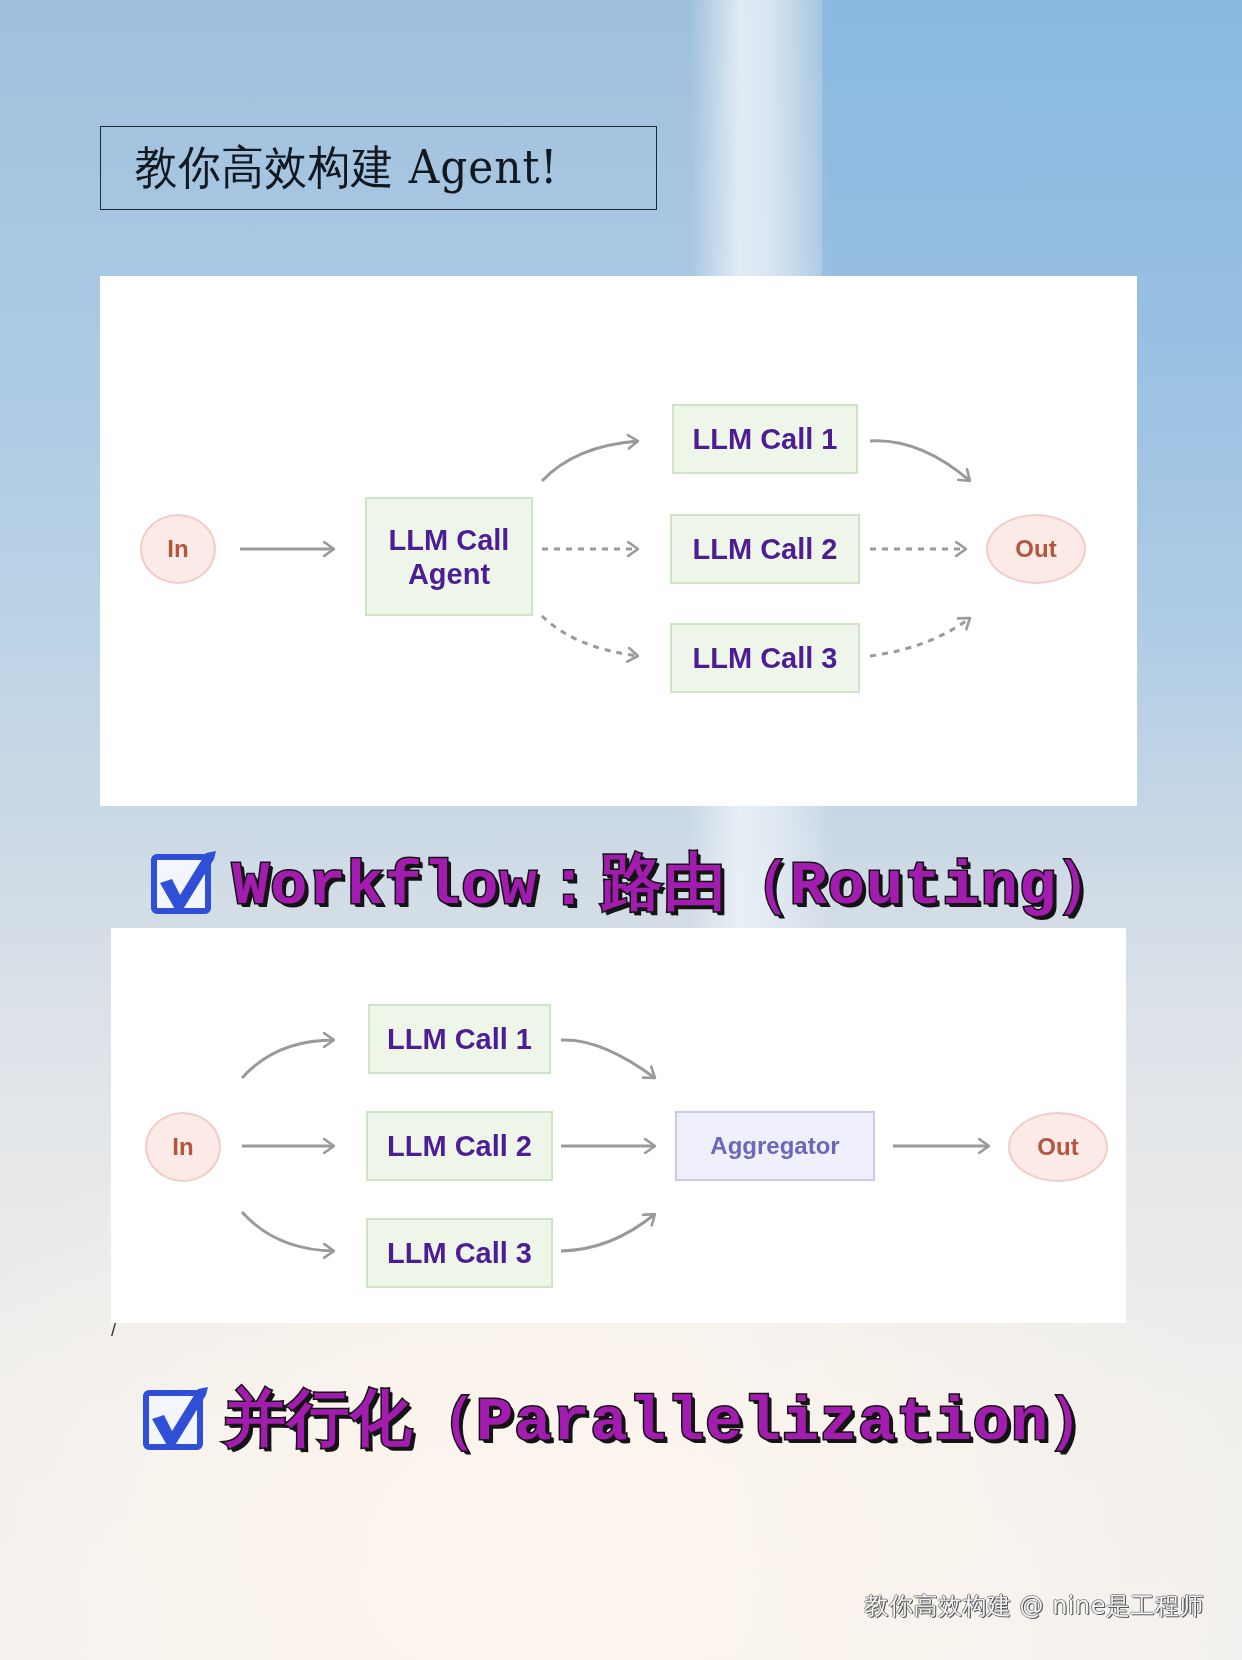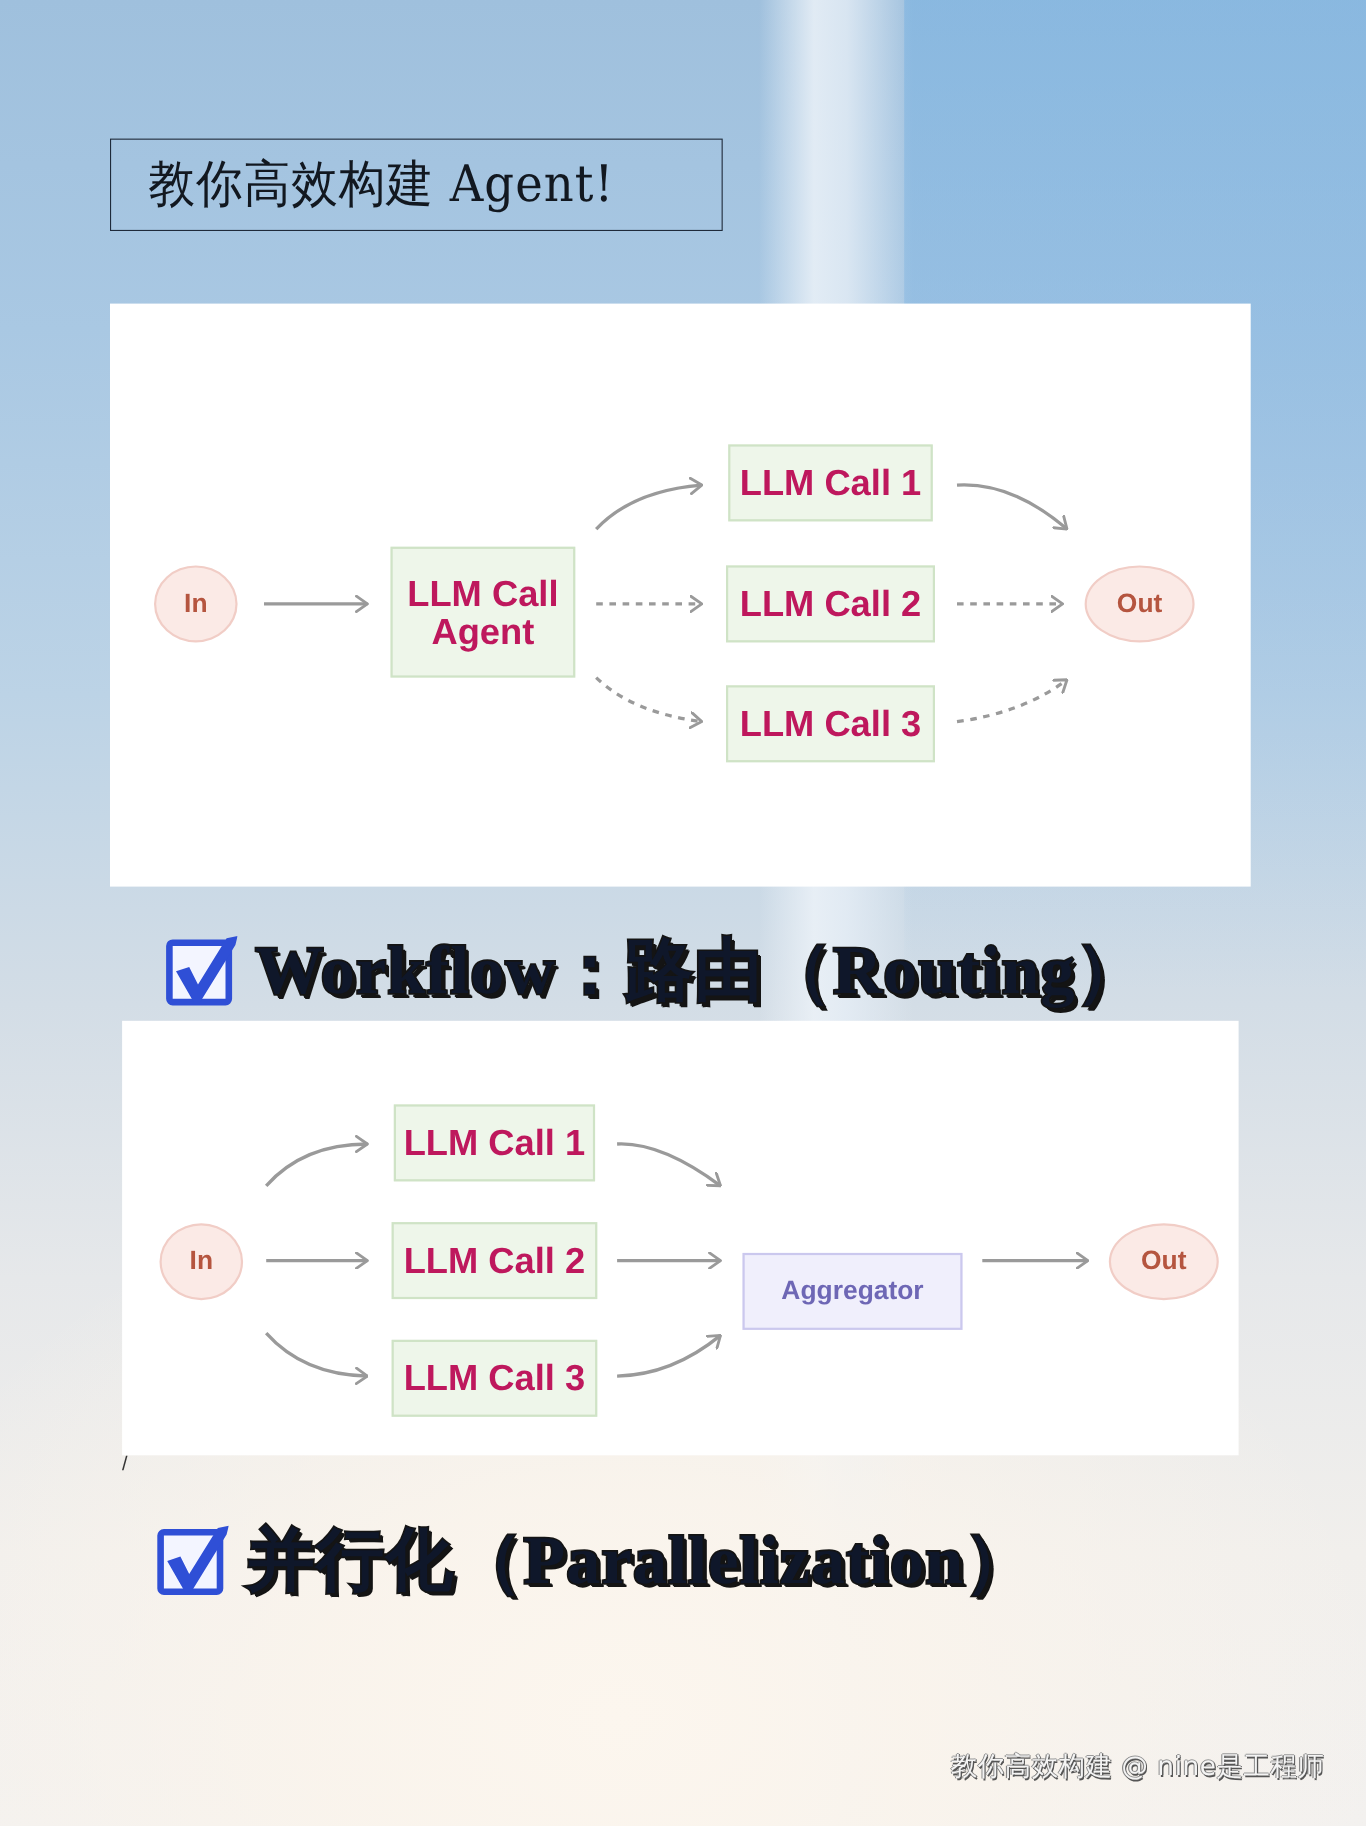--- a/index.html
+++ b/index.html
@@ -35,35 +35,35 @@
   .node {
     position: absolute; display: flex; align-items: center; justify-content: center;
     font-family: "Liberation Sans", sans-serif; font-weight: bold; text-align: center;
   }
   .node-io {
     border-radius: 50%;
     background: #fbeae6; border: 2px solid #f1cdc6; color: #b5553f;
     font-size: 24px;
   }
   .node-llm {
-    background: #eef6ea; border: 2px solid #cfe3c6; color: #be185d;
-    font-size: 33px; line-height: 34px;
+    background: #eef6ea; border: 2px solid #cfe3c6; color: #4c1d95;
+    font-size: 29px; line-height: 34px; margin-left: 10px;
   }
   .node-agg {
     background: #f0effc; border: 2px solid #cbc8ee; color: #6e67b5;
     font-size: 24px;
   }
   svg.edges { position: absolute; left: 0; top: 0; overflow: visible; }
   .heading {
     position: absolute; display: flex; align-items: center;
   }
   .check-icon { width: 66px; height: 66px; margin-right: 16px; flex: none; }
   .heading-text {
-    font-family: Liberation Serif, serif; font-weight: bold;
-    font-size: 62px; color: #0f172a; letter-spacing: 1px;
+    font-family: Liberation Mono, monospace; font-weight: bold;
+    font-size: 62px; color: #a21caf; letter-spacing: 1px;
     -webkit-text-stroke: 3px #141414;
     paint-order: stroke fill;
     text-shadow: 3px 3px 0 #141414, 4px 4px 0 #141414;
     white-space: nowrap;
   }
   .slash {
     position: absolute; left: 111px; top: 1320px;
     font-family: "Liberation Sans", sans-serif; font-size: 18px; color: #333;
   }
   .watermark {
@@ -154,21 +154,21 @@
   </div>
   <div class="node node-llm" style="left:247px; top:76px; width:183px; height:70px;">
     <span>LLM Call 1</span>
   </div>
   <div class="node node-llm" style="left:245px; top:183px; width:187px; height:70px;">
     <span>LLM Call 2</span>
   </div>
   <div class="node node-llm" style="left:245px; top:290px; width:187px; height:70px;">
     <span>LLM Call 3</span>
   </div>
-  <div class="node node-agg" style="left:564px; top:183px; width:200px; height:70px;margin-top:28px;">
+  <div class="node node-agg" style="left:564px; top:183px; width:200px; height:70px;">
     <span>Aggregator</span>
   </div>
   <div class="node node-io" style="left:897px; top:184px; width:100px; height:70px;">
     <span>Out</span>
   </div>
 </div>
 
 <span class="slash">/</span>
 
 <div class="heading" style="left:142px; top:1363px;margin-top:13px;">

